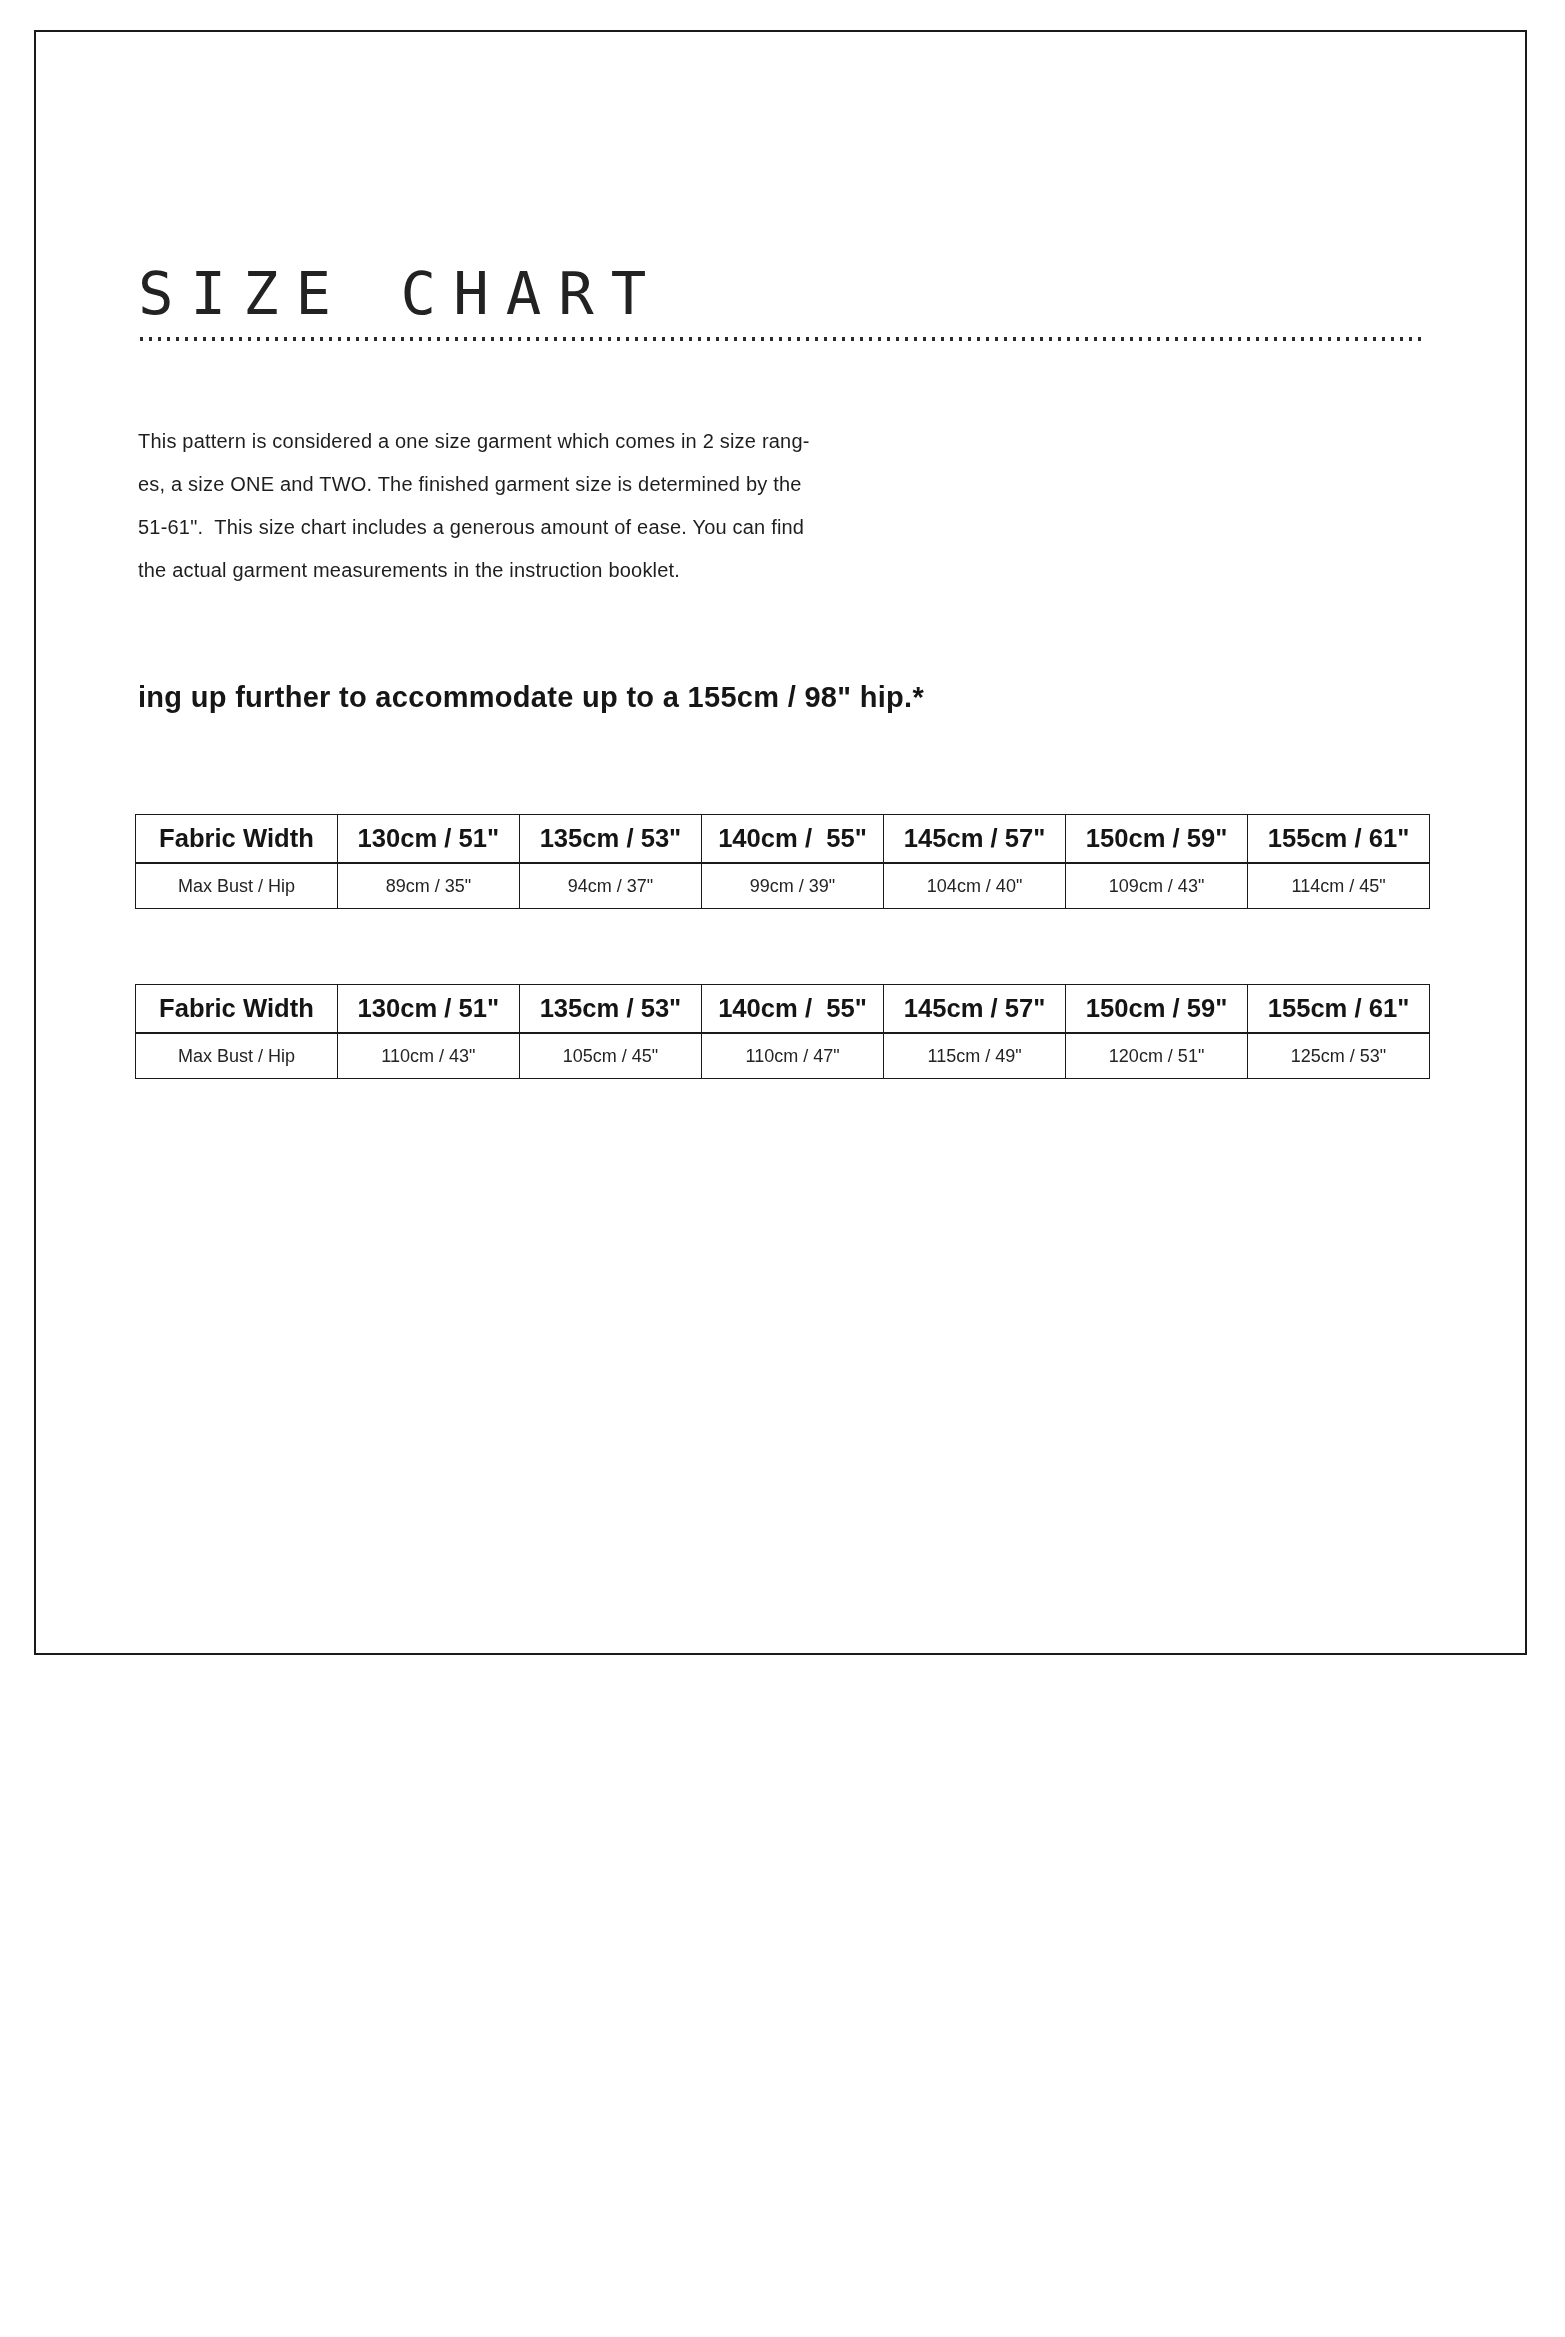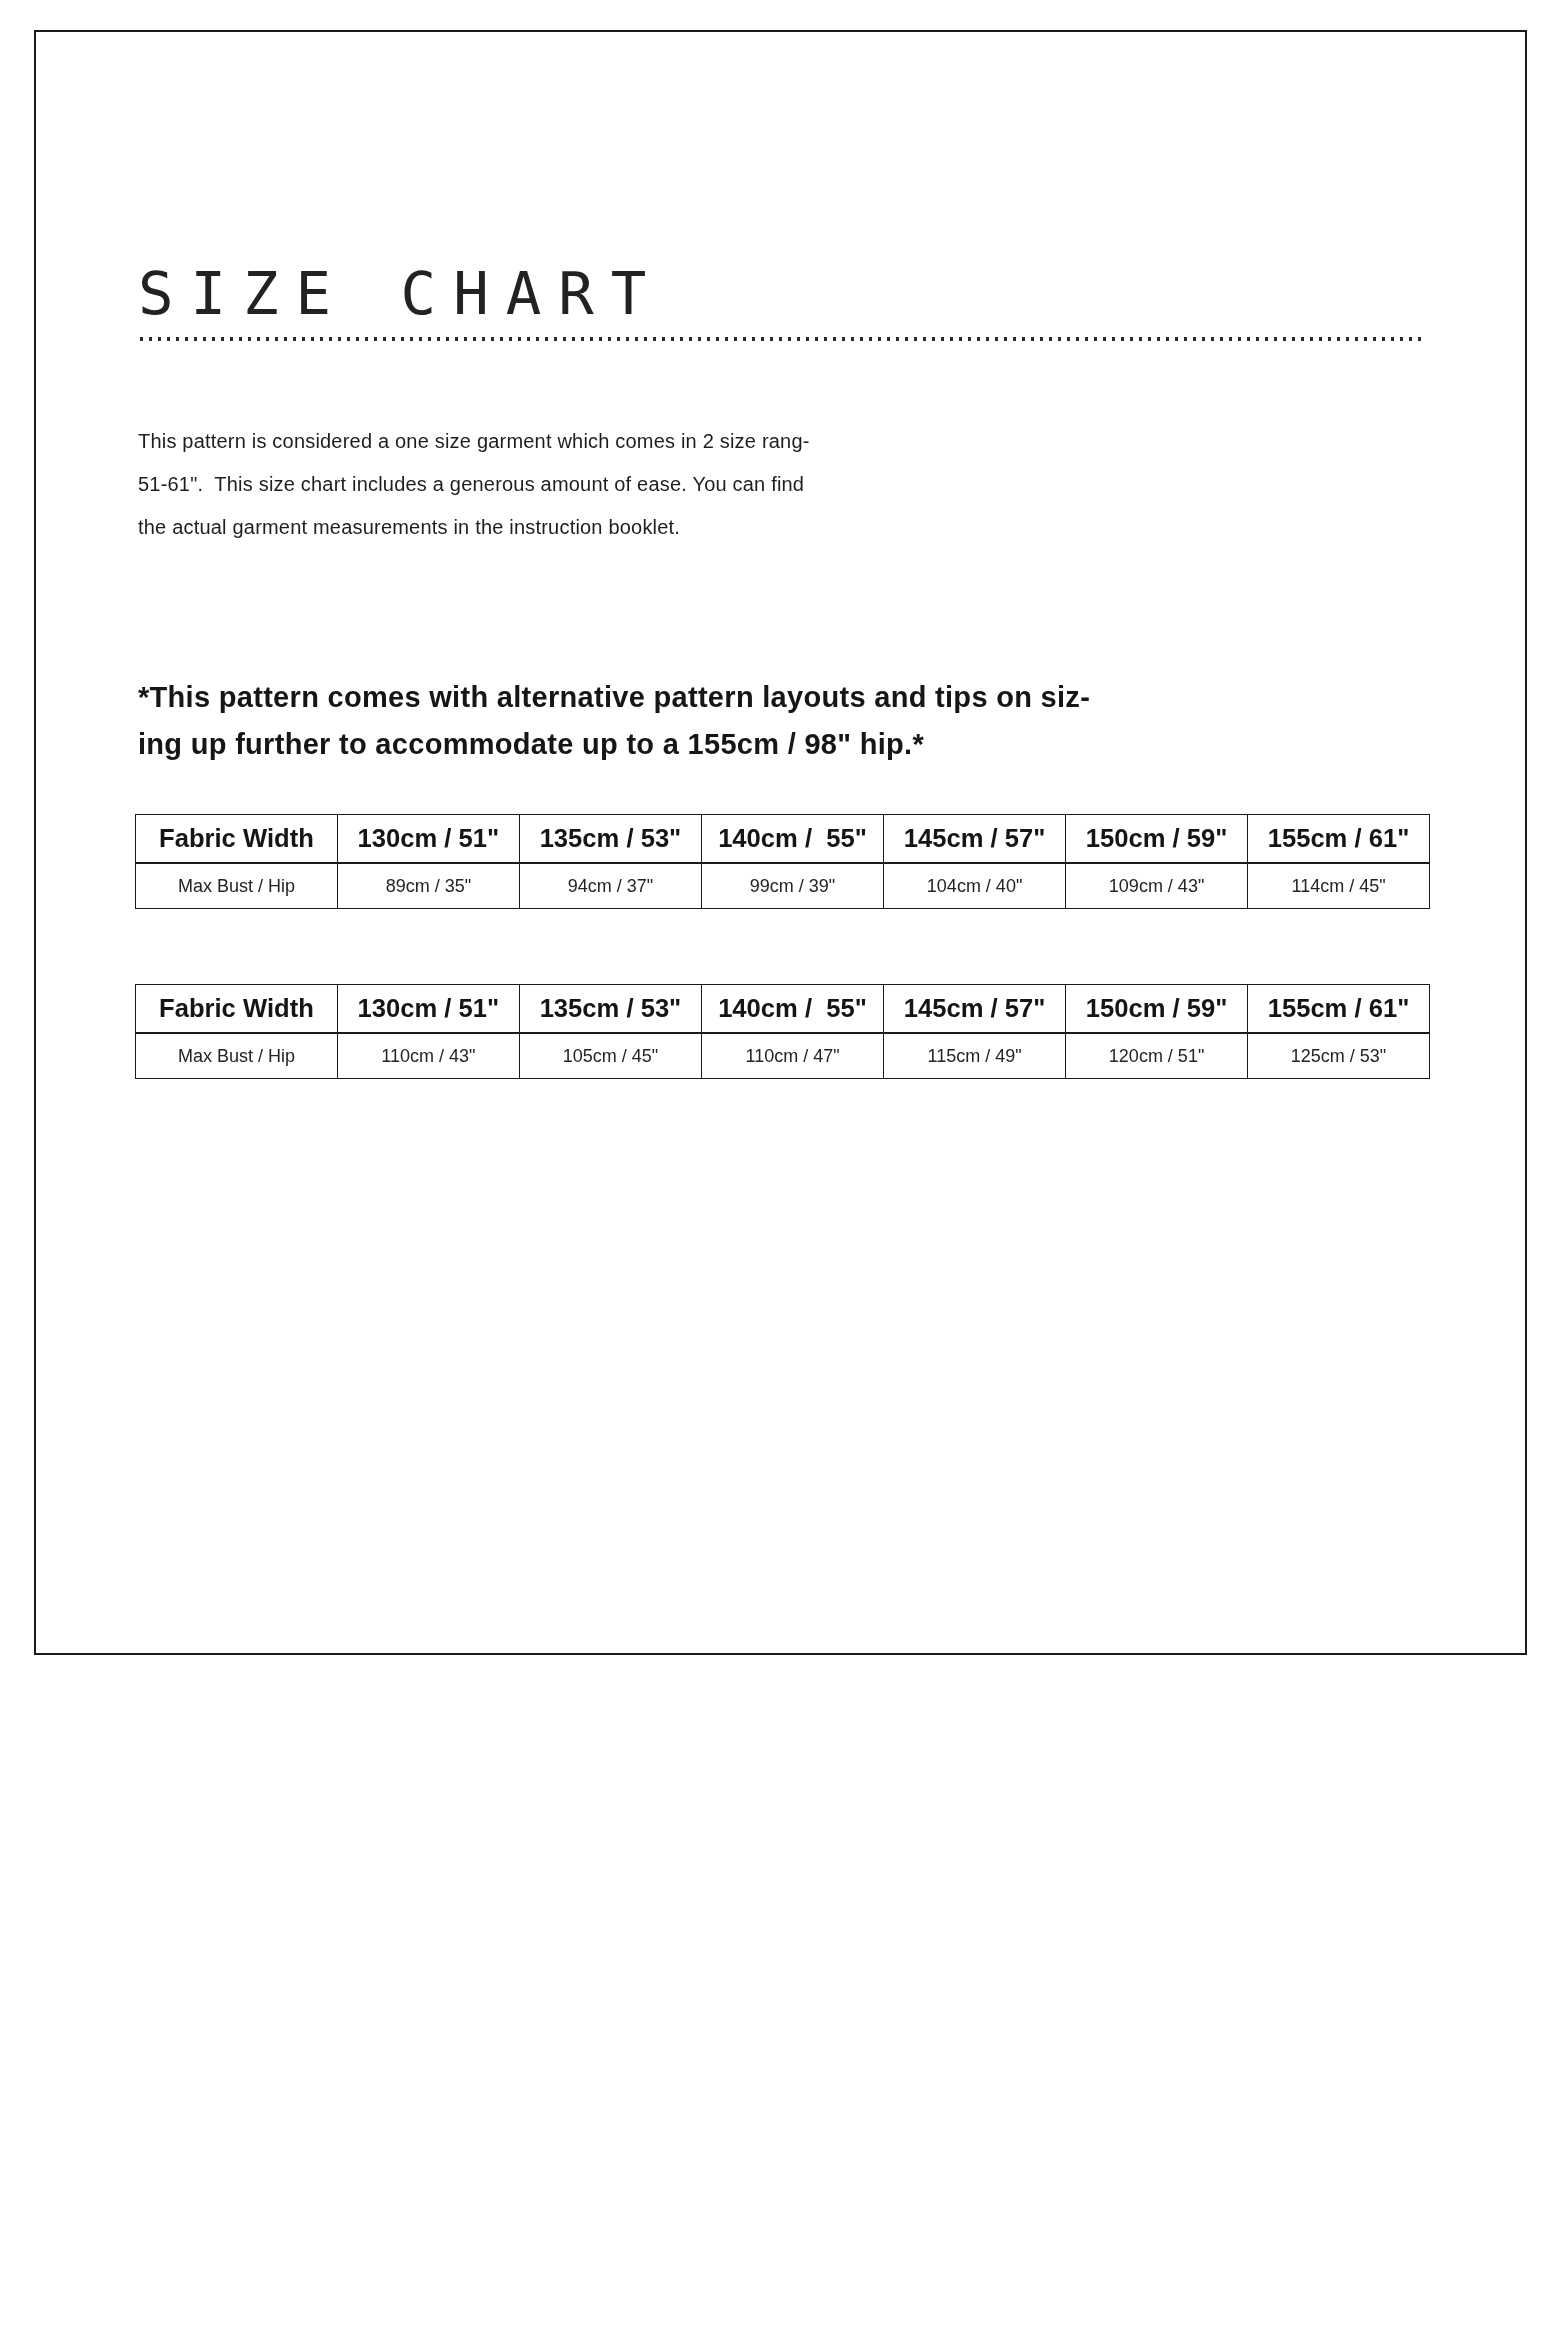--- a/index.html
+++ b/index.html
@@ -119,26 +119,26 @@
 
 <div class="page">
   <div class="frame"></div>
 
   <h1 class="title">SIZE CHART</h1>
 
   <div class="dotted-divider"></div>
 
   <div class="intro">
     <div class="line">This pattern is considered a one size garment which comes in 2 size rang-</div>
+    <div class="line">es, a size ONE and TWO. The finished garment size is determined by the</div>
     <div class="line">51-61".  This size chart includes a generous amount of ease. You can find</div>
     <div class="line">the actual garment measurements in the instruction booklet.</div>
   </div>
 
   <div class="note">
-    <div class="line">*This pattern comes with alternative pattern layouts and tips on siz-</div>
     <div class="line">ing up further to accommodate up to a 155cm / 98" hip.*</div>
   </div>
 
   <div class="tablewrap tbl-one">
     <table class="size-table">
       <colgroup>
         <col style="width:15.6%">
         <col style="width:14.07%">
           <col style="width:14.07%">
           <col style="width:14.07%">

